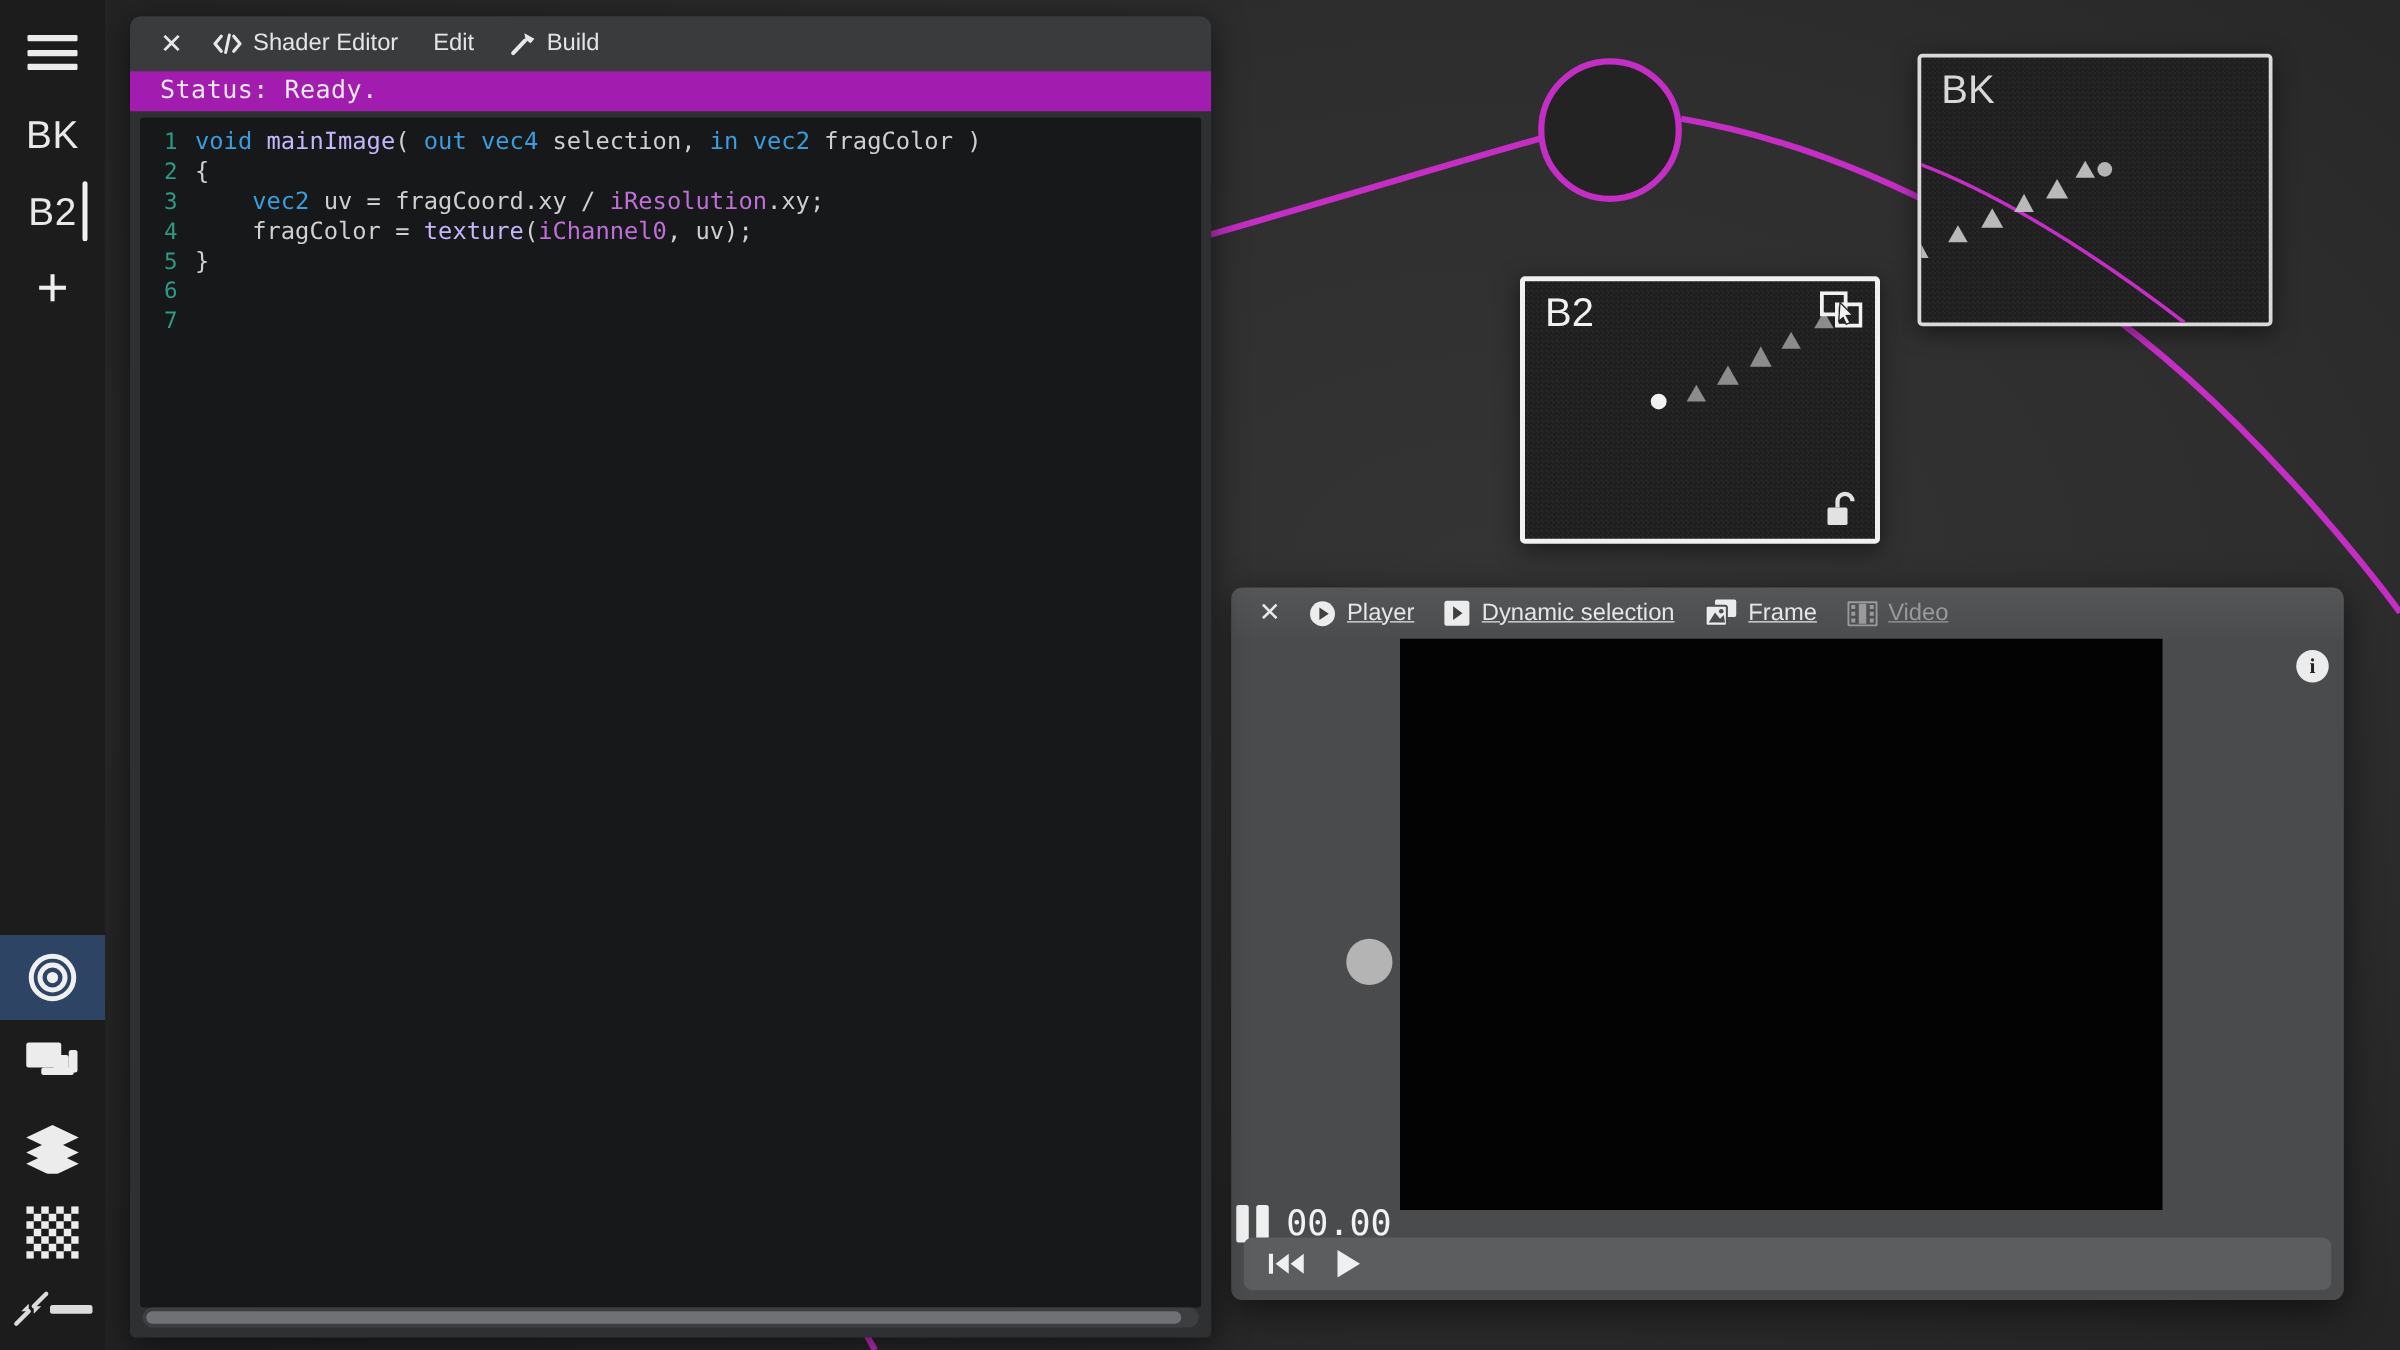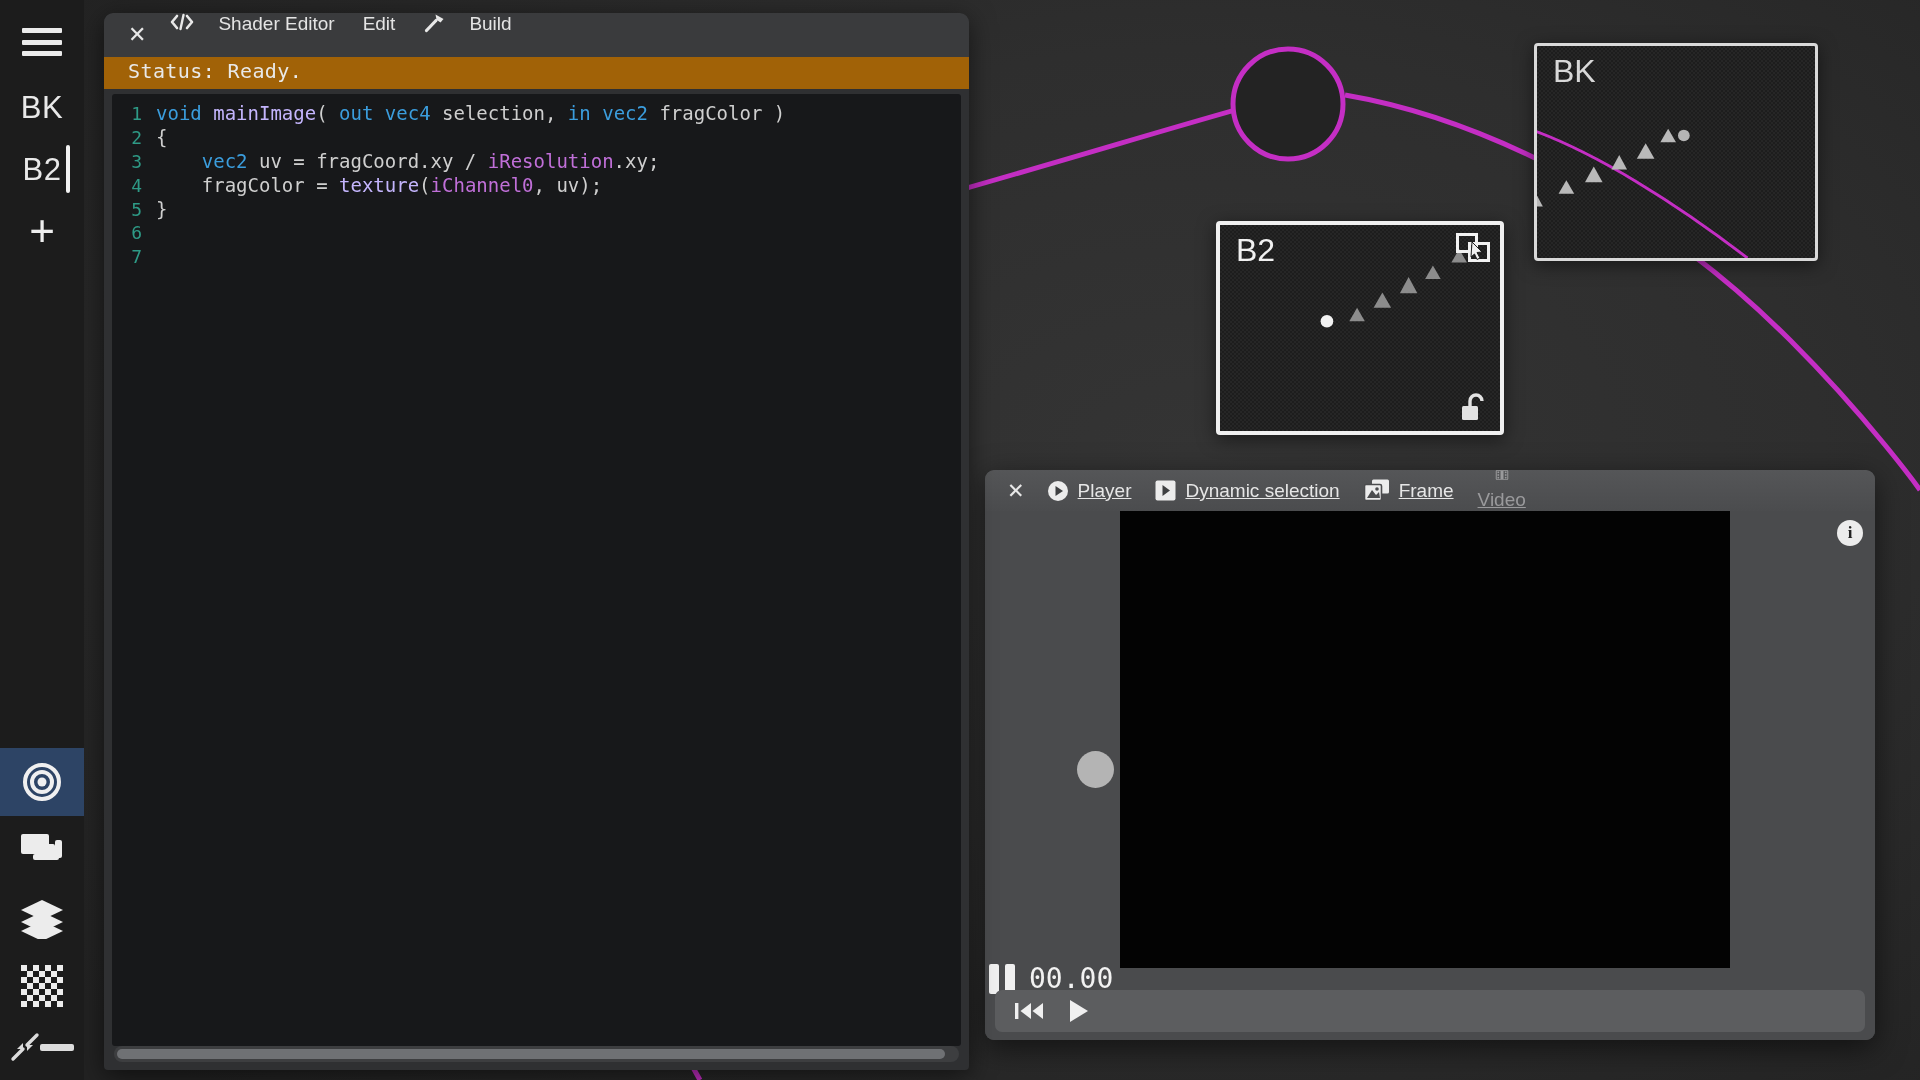--- a/index.html
+++ b/index.html
@@ -60,28 +60,28 @@
     z-index: 30; overflow: hidden;
     display: flex; flex-direction: column;
   }
   .editor-titlebar {
     height: 44px; background: #3a3b3d;
     display: flex; align-items: center; gap: 0;
     padding-left: 14px; flex: 0 0 auto;
     border-radius: 9px 9px 0 0;
   }
   .tb-item {
-    display:flex; gap:24px;
+    display:flex; align-items:center; gap:8px;
     color:#e4e4e4; font-size: 19px; padding: 0 14px; height: 44px;
   }
   .tb-close { font-size: 22px; color:#e8e8e8; padding: 0 10px; line-height: 1; }
   .editor-status {
     height: 32px; flex: 0 0 auto;
     color: #e9e9e9; font-family: "DejaVu Sans Mono", monospace; font-size: 20px;
-    padding: 2px 0 0 24px; background: #a16207;
+    padding: 2px 0 0 24px; background: #a21caf;
     letter-spacing: .4px;
   }
   .code-area {
     margin: 5px 8px 0 8px; flex: 1 1 auto;
     background: #17181a; border-radius: 3px;
     position: relative; overflow: hidden;
     display: flex; flex-direction: column;
   }
   .code-rows { padding: 8px 0 0 0; }
   .code-line { display: flex; height: 24px; align-items: baseline; }
@@ -133,21 +133,21 @@
     z-index: 25; overflow: hidden;
     display: flex; flex-direction: column;
   }
   .player-titlebar {
     height: 41px; flex: 0 0 auto;
     background: linear-gradient(#555658, #4b4c4e);
     display: flex; align-items: center; padding-left: 12px;
     border-radius: 9px 9px 0 0;
   }
   .pt-item { display:flex; align-items:center; gap:9px; color:#e6e6e6; font-size: 19px; padding: 0 12px; height: 41px; text-decoration: underline; }
-  .pt-item.disabled { color: #9a9a9c; flex-direction: column; }
+  .pt-item.disabled { color: #9a9a9c; }
   .pt-close { color:#e8e8e8; font-size: 21px; padding: 0 10px; }
   .player-body { position: relative; flex: 1 1 auto; background: #4a4b4d; }
   .player-canvas {
     position: absolute; left: 135px; top: 0px; width: 610px; height: 457px;
     background: #030303;
   }
   .player-info {
     position: absolute; right: 12px; top: 9px; width: 26px; height: 26px;
     border-radius: 50%; background: #ececec; color: #222;
     display:flex; align-items:center; justify-content:center;

